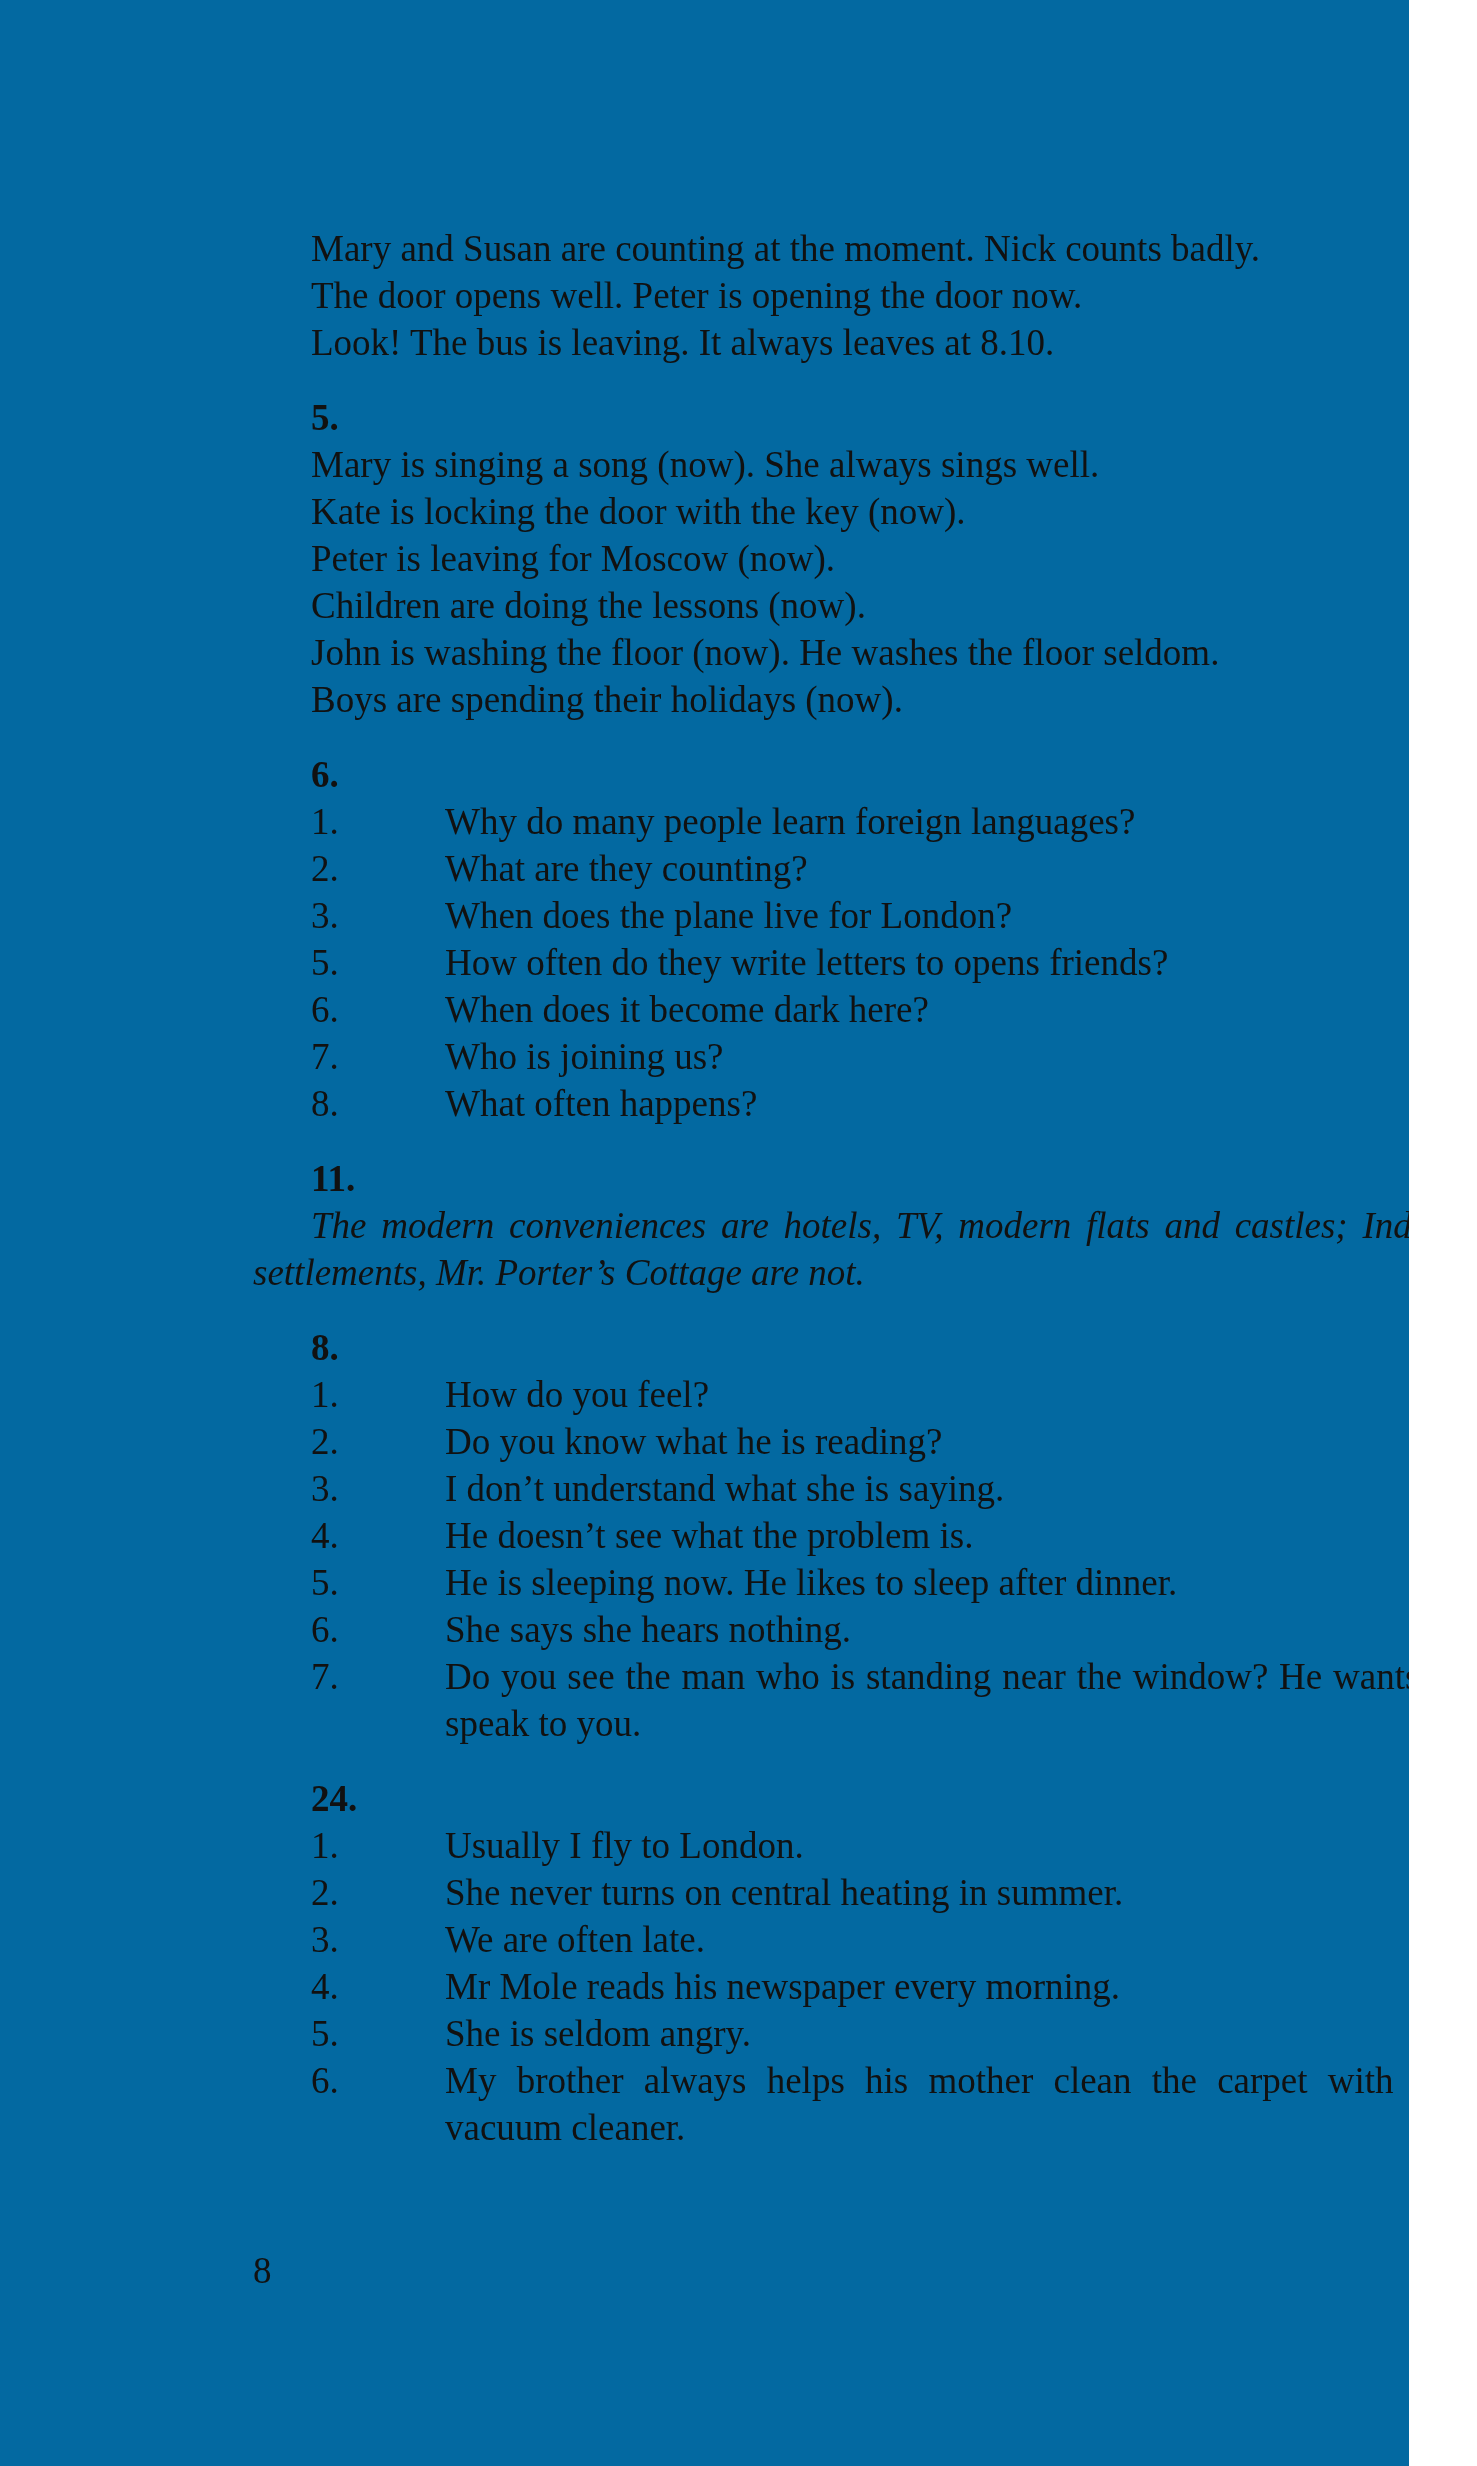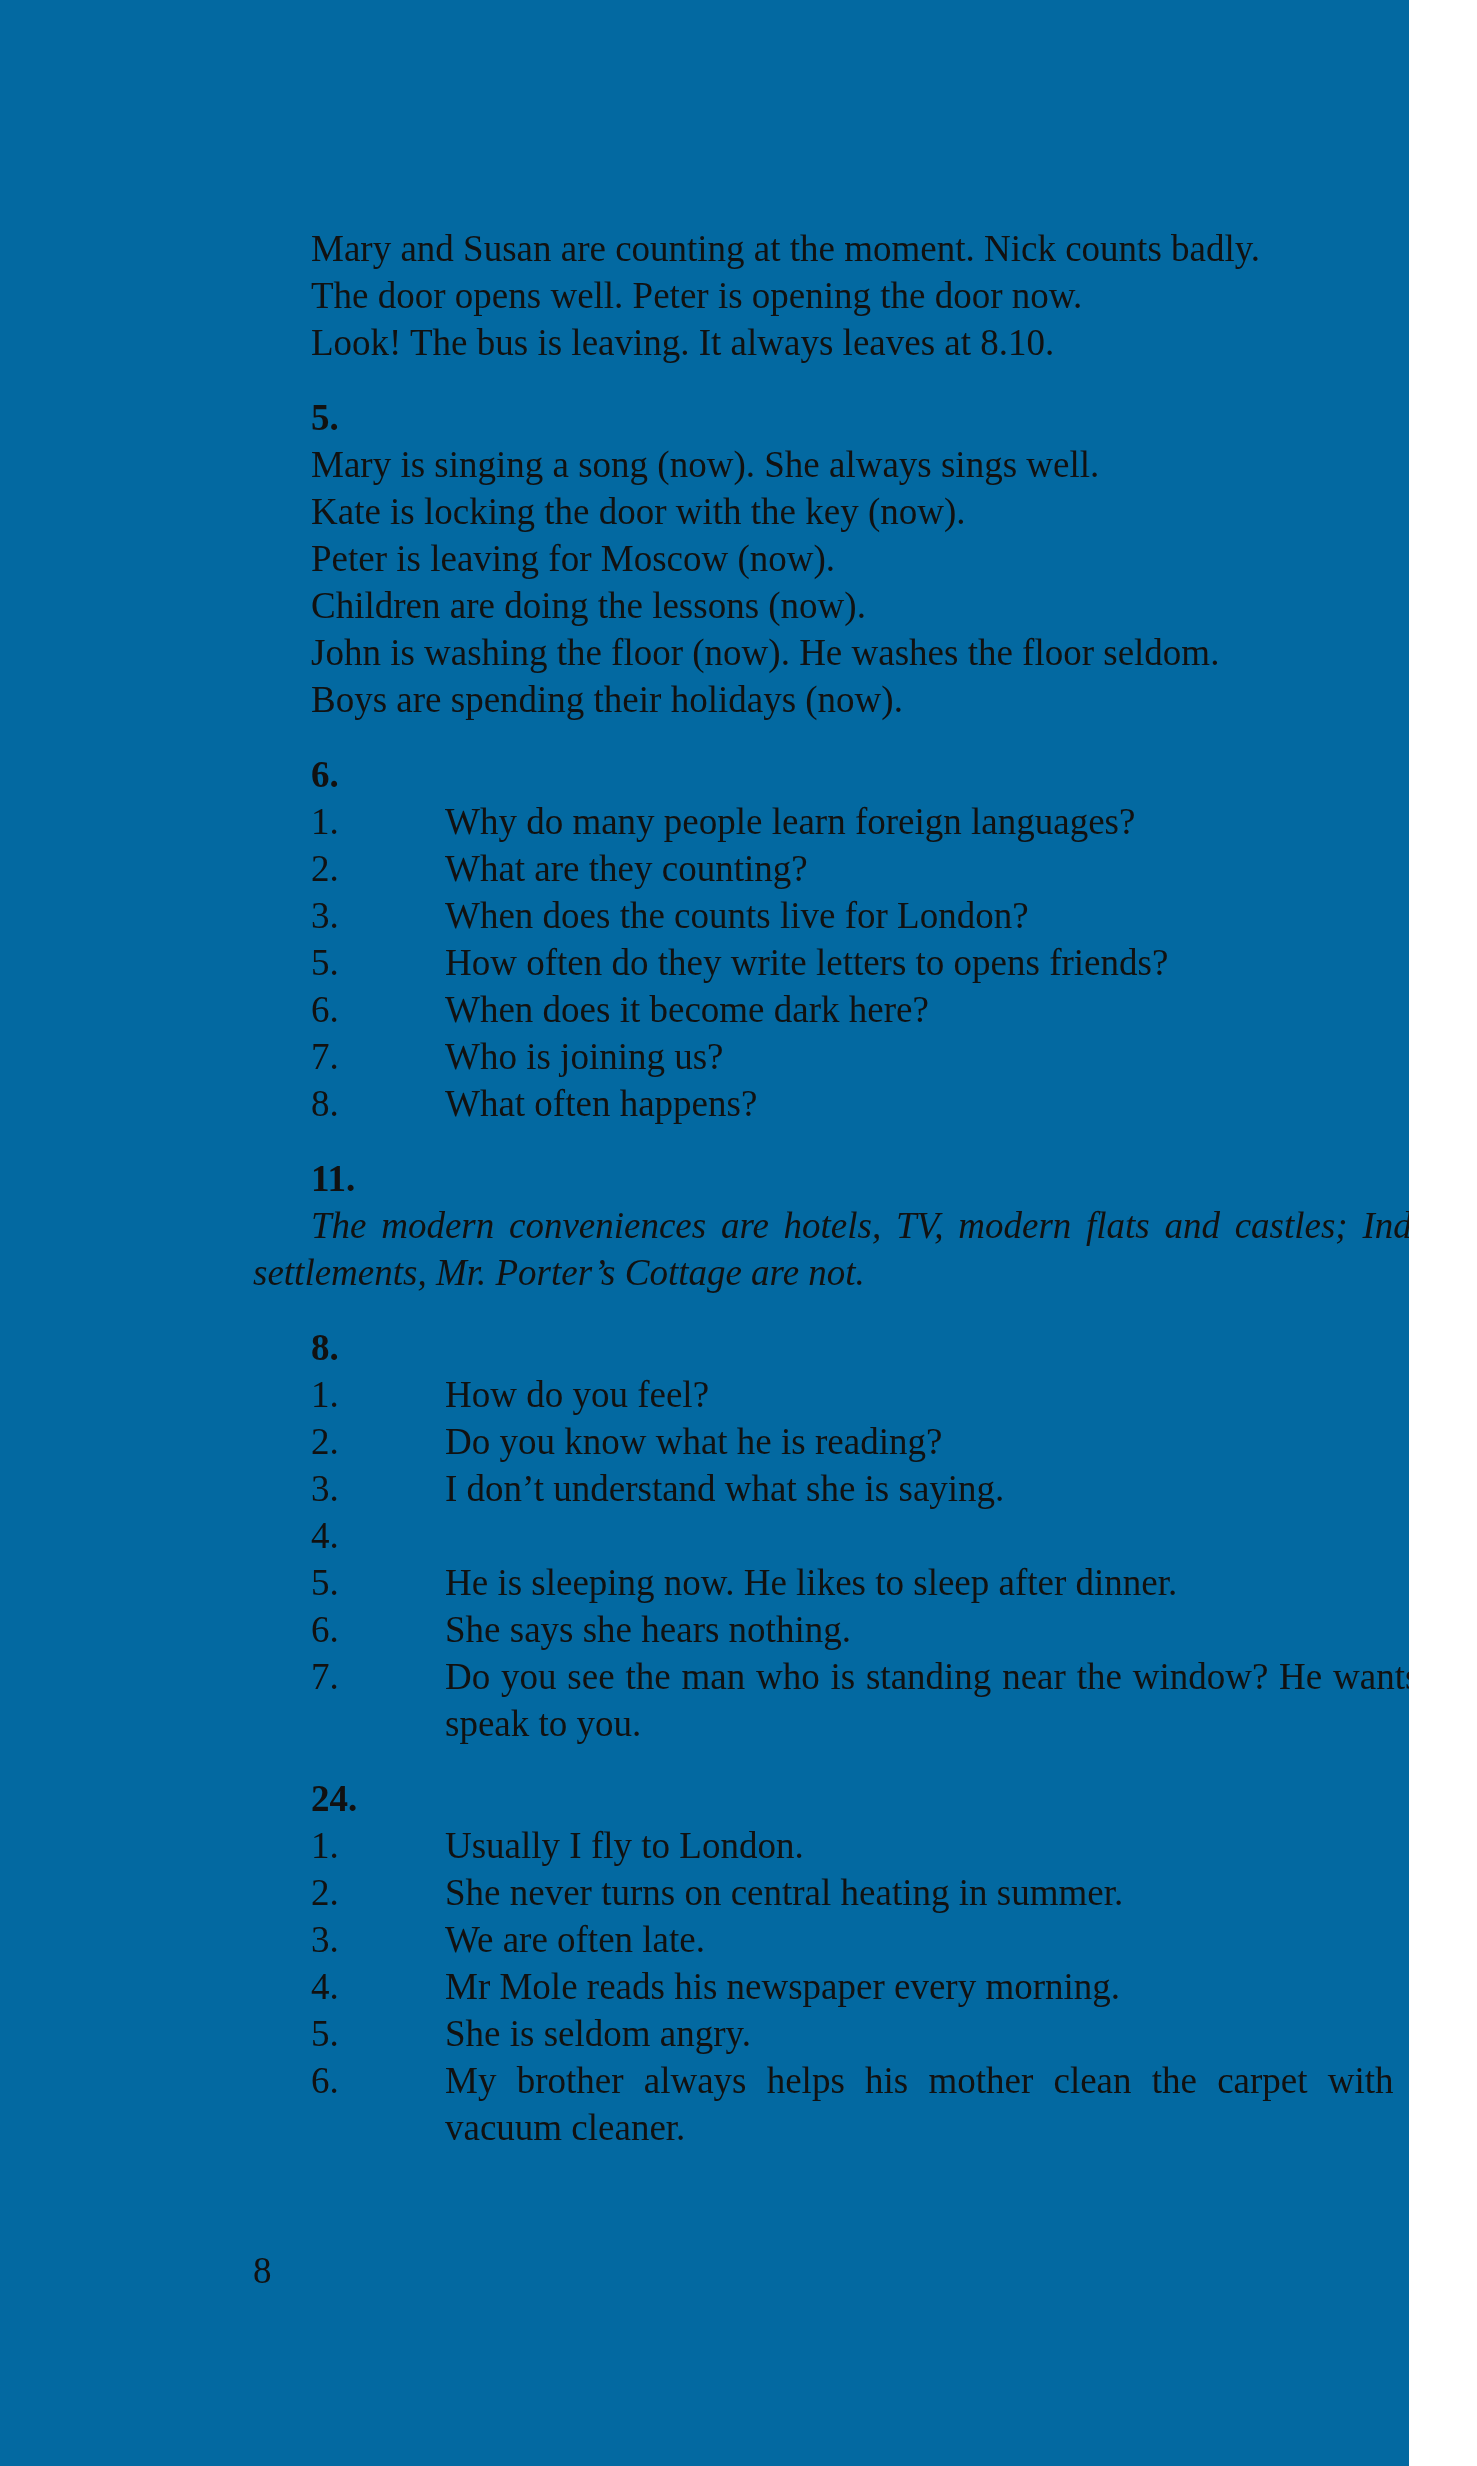--- a/index.html
+++ b/index.html
@@ -68,21 +68,21 @@
       <div class="item">
         <span class="num">1.</span>
         <span class="itext">Why do many people learn foreign languages?</span>
       </div>
       <div class="item">
         <span class="num">2.</span>
         <span class="itext">What are they counting?</span>
       </div>
       <div class="item">
         <span class="num">3.</span>
-        <span class="itext">When does the counts live for London?</span>
+        <span class="itext">When does the plane live for London?</span>
       </div>
       <div class="item">
         <span class="num">5.</span>
         <span class="itext">How often do they write letters to opens friends?</span>
       </div>
       <div class="item">
         <span class="num">6.</span>
         <span class="itext">When does it become dark here?</span>
       </div>
       <div class="item">
@@ -109,20 +109,21 @@
       <div class="item">
         <span class="num">2.</span>
         <span class="itext">Do you know what he is reading?</span>
       </div>
       <div class="item">
         <span class="num">3.</span>
         <span class="itext">I don’t understand what she is saying.</span>
       </div>
       <div class="item">
         <span class="num">4.</span>
+        <span class="itext">He doesn’t see what the problem is.</span>
       </div>
       <div class="item">
         <span class="num">5.</span>
         <span class="itext">He is sleeping now. He likes to sleep after dinner.</span>
       </div>
       <div class="item">
         <span class="num">6.</span>
         <span class="itext">She says she hears nothing.</span>
       </div>
       <div class="item">

